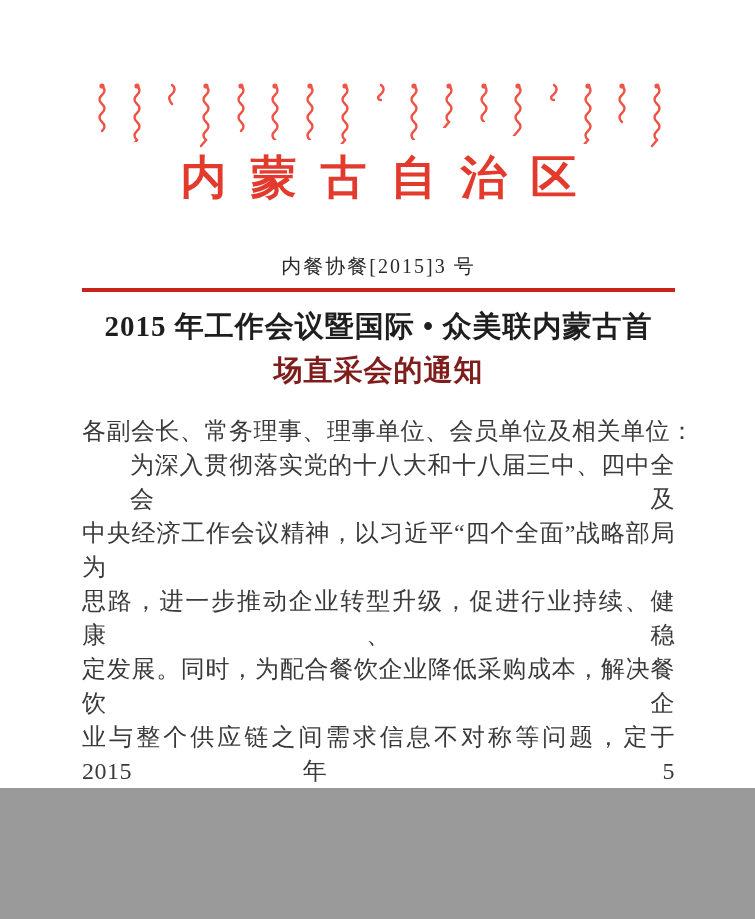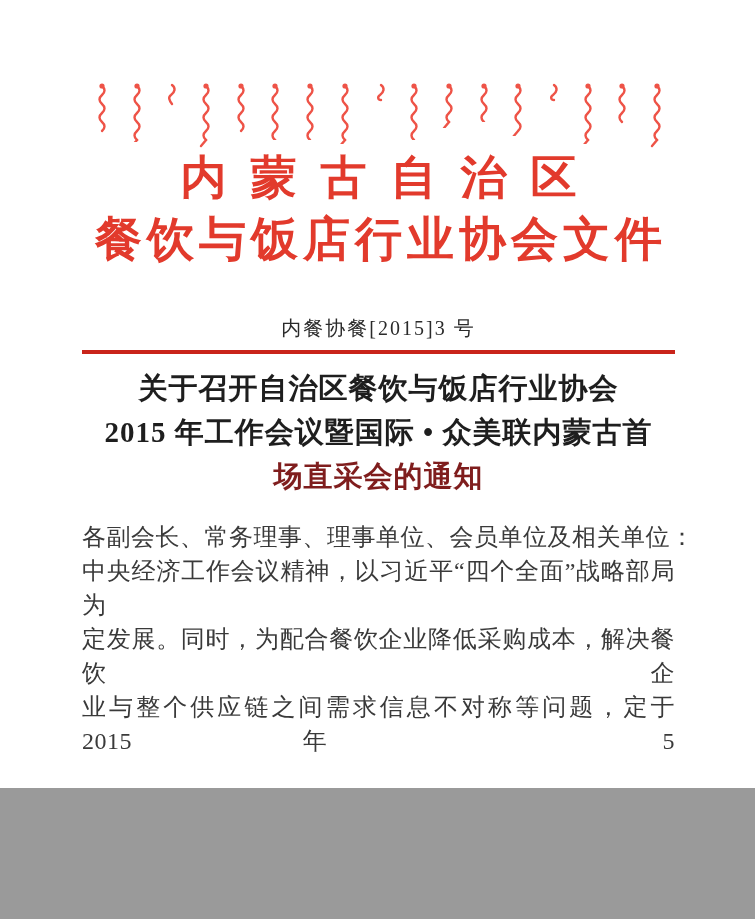--- a/index.html
+++ b/index.html
@@ -136,36 +136,36 @@
         <circle cx="8" cy="4" r="2.6" fill="#ee5347"></circle>
       </svg>
       <svg width="16" height="66" viewBox="0 0 16 66">
         <path d="M8,4 q5,4.5 0,9 q-5,4.5 0,9 q5,4.5 0,9 q-5,4.5 0,9 q5,4.5 0,9 q-5,4.5 0,9 l-5,6" fill="none" stroke="#ee5347" stroke-width="2.4" stroke-linecap="round"></path>
         <circle cx="8" cy="4" r="2.6" fill="#ee5347"></circle>
       </svg>
     </div>
 
   <div class="masthead">
     <div class="masthead-line1" style="color: rgb(226, 58, 44);">内蒙古自治区</div>
-    <div class="masthead-line2" style="color: rgb(226, 58, 44);">餐饮与饭店行业协会文件</div>
   </div>
 
   <div class="doc-number" style="color: rgb(42, 42, 42);">内餐协餐[2015]3 号</div>
 
   <hr class="red-rule" style="background-color: rgb(201, 36, 26);">
 
   <div class="doc-title">
-    <div class="title-line" style="color: rgb(30, 30, 30);">关于召开自治区餐饮与饭店行业协会</div>
     <div class="title-line" style="color: rgb(30, 30, 30);">2015 年工作会议暨国际 • 众美联内蒙古首</div>
     <div class="title-line" style="color: #7f1d1d;">场直采会的通知</div>
   </div>
 
   <div class="body-block" style="color: rgb(58, 58, 58);">
     <div class="salutation">各副会长、常务理事、理事单位、会员单位及相关单位：</div>
     <div>
+        <div class="pline indent">为深入贯彻落实党的十八大和十八届三中、四中全会及</div>
         <div class="pline">中央经济工作会议精神，以习近平“四个全面”战略部局为</div>
+        <div class="pline">思路，进一步推动企业转型升级，促进行业持续、健康、稳</div>
         <div class="pline">定发展。同时，为配合餐饮企业降低采购成本，解决餐饮企</div>
         <div class="pline">业与整个供应链之间需求信息不对称等问题，定于 2015 年 5</div>
       </div>
 
   </div>
 
 </div>
 
 </body></html>

